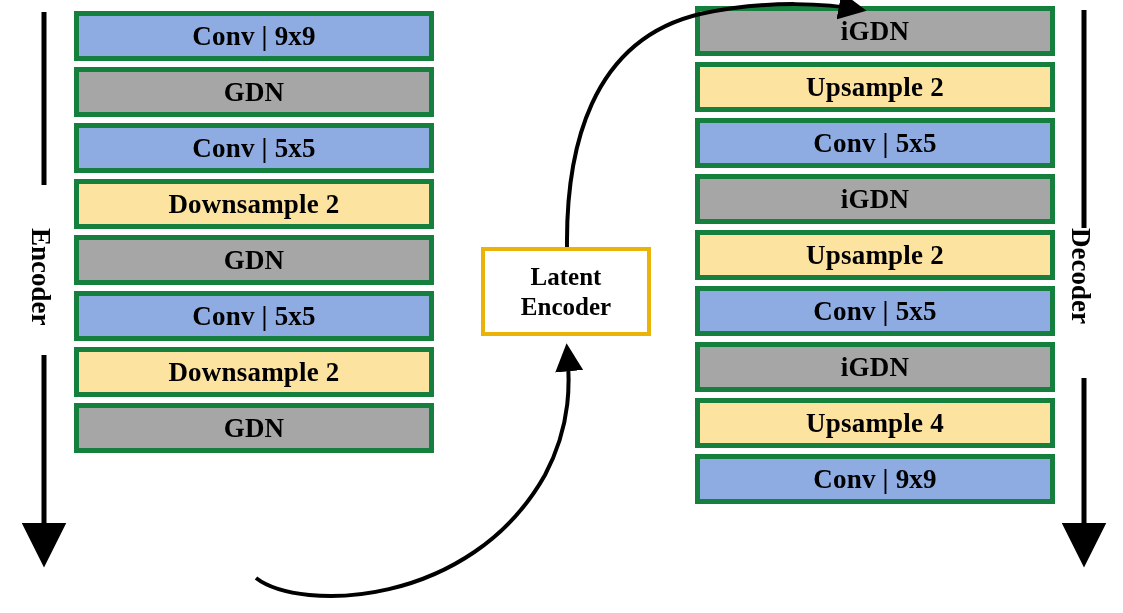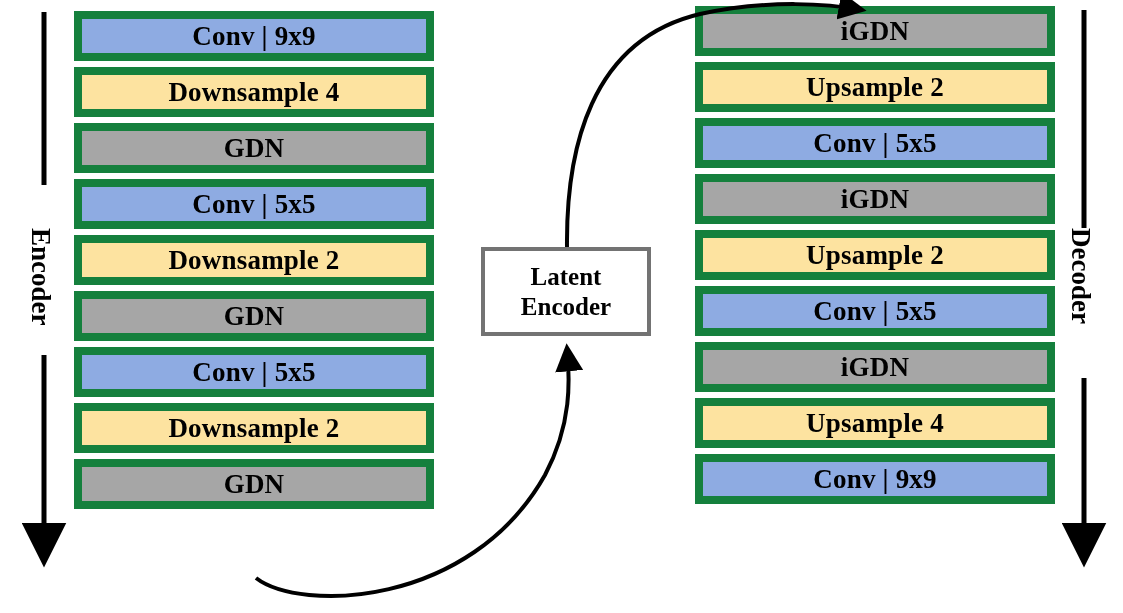--- a/index.html
+++ b/index.html
@@ -20,21 +20,21 @@
     position: absolute;
     display: flex;
     flex-direction: column;
   }
   #encoder-stack { left: 74px; top: 11px; width: 360px; }
   #decoder-stack { left: 695px; top: 6px; width: 360px; text-align: center; }
 
   .layer-box {
     height: 50px;
     margin-bottom: 6px;
-    border: 8px solid #15803d;
+    border: 5px solid #15803d;
     box-sizing: border-box;
     display: flex;
     align-items: center;
     justify-content: center;
     font-weight: bold;
     font-size: 27px;
     line-height: 1;
     color: #000000;
     letter-spacing: 0.2px;
     white-space: nowrap;
@@ -46,21 +46,21 @@
   .c-norm  { background: #a6a6a6; }
 
   
   #latent-box {
     position: absolute;
     left: 481px;
     top: 247px;
     width: 170px;
     height: 89px;
     background: #ffffff;
-    border: 4px solid #737373;
+    border: 4px solid #eab308;
     box-sizing: border-box;
     display: flex;
     flex-direction: column;
     align-items: center;
     justify-content: center;
     font-weight: bold;
     font-size: 25px;
     line-height: 1.18;
     color: #000000;
     z-index: 4;
@@ -97,23 +97,20 @@
   }
 </style>
 </head>
 <body>
 
 <div id="canvas">
 
   <div class="stack" id="encoder-stack">
     <div class="layer-box c-conv">
         <span>Conv | 9x9</span>
-      </div>
-    <div class="layer-box c-samp">
-        <span>Downsample 4</span>
       </div>
     <div class="layer-box c-norm">
         <span>GDN</span>
       </div>
     <div class="layer-box c-conv">
         <span>Conv | 5x5</span>
       </div>
     <div class="layer-box c-samp">
         <span>Downsample 2</span>
       </div>

